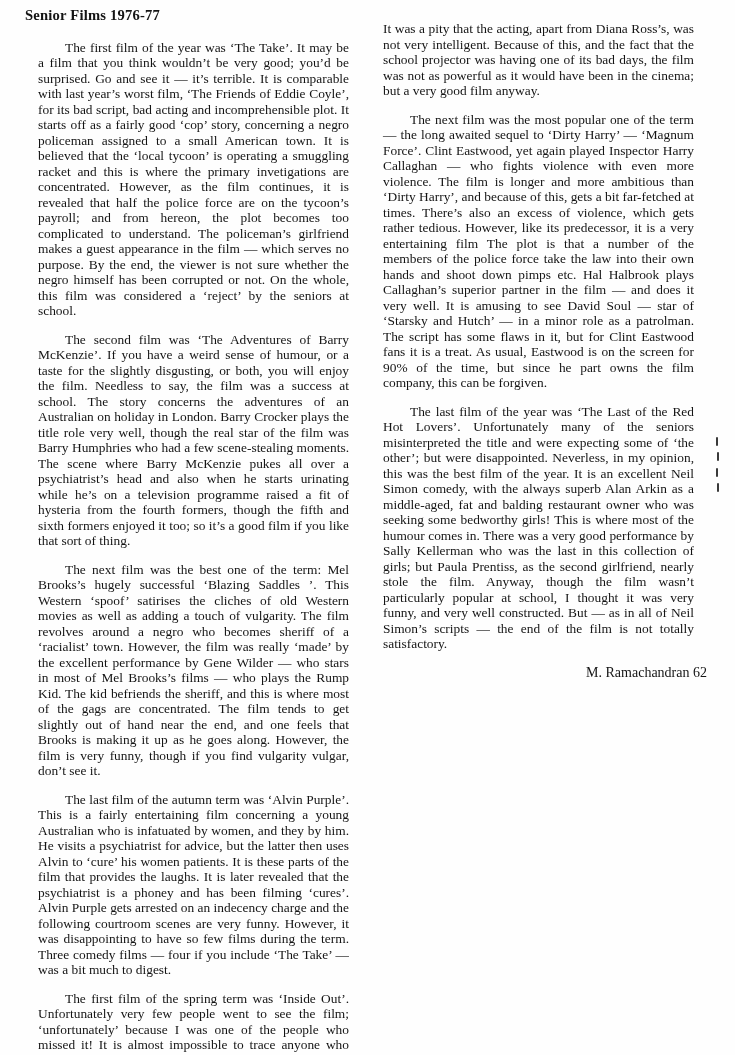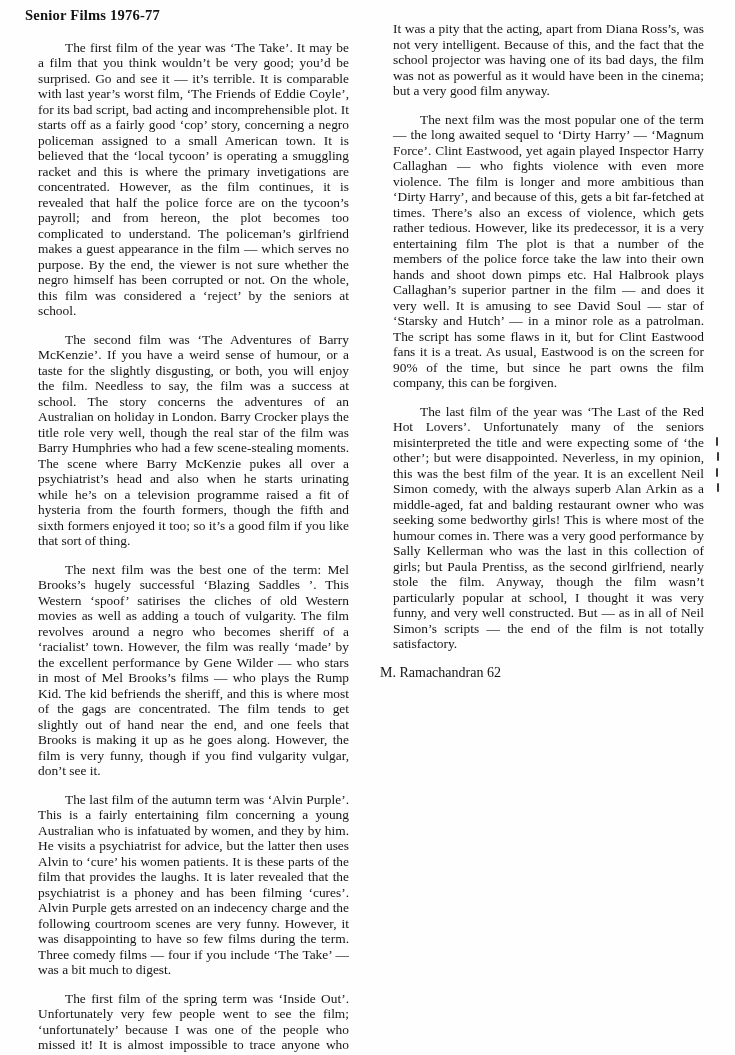--- a/index.html
+++ b/index.html
@@ -12,21 +12,21 @@
     width: 735px;
     height: 1055px;
     box-sizing: border-box;
     background: #fefefe;
     color: #141414;
     font-family: "Liberation Serif", "DejaVu Serif", serif;
     font-size: 13.4px;
     line-height: 15.5px;
     padding: 8px 18px 0 25px;
     display: flex;
-    gap: 18px;
+    gap: 8px;
     overflow: hidden;
   }
   .col {
     width: 337px;
     flex: 0 0 337px;
     text-align: justify;
   }
   .title {
     font-size: 14.6px;
     font-weight: bold;
@@ -35,20 +35,21 @@
     letter-spacing: 0.2px;
   }
   .para {
     margin: 13px;
   }
   .indent {
     text-indent: 27px;
   }
   .signature {
     margin: 10px 0 0 0;
+    text-align: right;
     font-size: 14px;
   }
   .artifact {
     position: absolute;
     width: 2px;
     height: 9px;
     background: #3a3a3a;
     border-radius: 1px;
   }
 </style>

